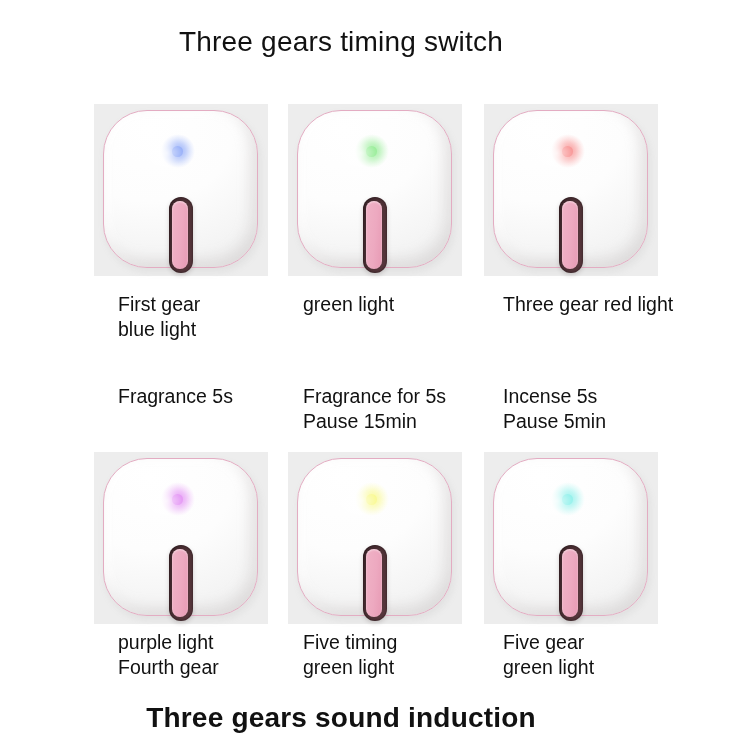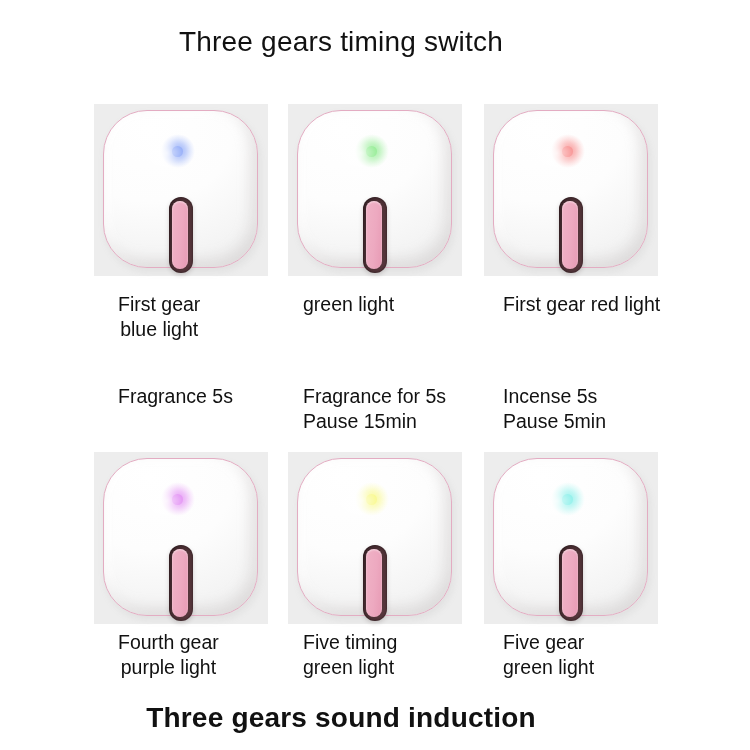--- a/index.html
+++ b/index.html
@@ -154,21 +154,21 @@
     line-height: 25px;
     font-weight: 400;
     color: #111111;
     white-space: nowrap;
     text-align: left;
   }
   .cap-name-top   { top: 292px; }
   .cap-timing-top { top: 384px; }
   .cap-name-bot   { top: 630px; }
 
-  .cap-c0 { left: 118px; text-align: center; }
+  .cap-c0 { left: 118px; }
   .cap-c1 { left: 303px; }
   .cap-c2 { left: 503px; }
 
   .cap-line { display: block; }
 </style>
 </head>
 <body>
 
 <div class="page">
 
@@ -221,21 +221,21 @@
   </div>
 
   <div class="caption cap-name-top cap-c0">
     <span class="cap-line">First gear</span>
     <span class="cap-line">blue light</span>
   </div>
   <div class="caption cap-name-top cap-c1">
     <span class="cap-line">green light</span>
   </div>
   <div class="caption cap-name-top cap-c2">
-    <span class="cap-line">First gear red light</span>
+    <span class="cap-line">Three gear red light</span>
   </div>
 
   <div class="caption cap-timing-top cap-c0">
     <span class="cap-line">Fragrance 5s</span>
   </div>
   <div class="caption cap-timing-top cap-c1">
     <span class="cap-line">Fragrance for 5s</span>
     <span class="cap-line">Pause 15min</span>
   </div>
   <div class="caption cap-timing-top cap-c2">
@@ -283,22 +283,22 @@
           <div class="btn-frame">
             <div class="btn-cap"></div>
           </div>
         </div>
       </div>
     </div>
 
   </div>
 
   <div class="caption cap-name-bot cap-c0">
+    <span class="cap-line">purple light</span>
     <span class="cap-line">Fourth gear</span>
-    <span class="cap-line">purple light</span>
   </div>
   <div class="caption cap-name-bot cap-c1">
     <span class="cap-line">Five timing</span>
     <span class="cap-line">green light</span>
   </div>
   <div class="caption cap-name-bot cap-c2">
     <span class="cap-line">Five gear</span>
     <span class="cap-line">green light</span>
   </div>
 

